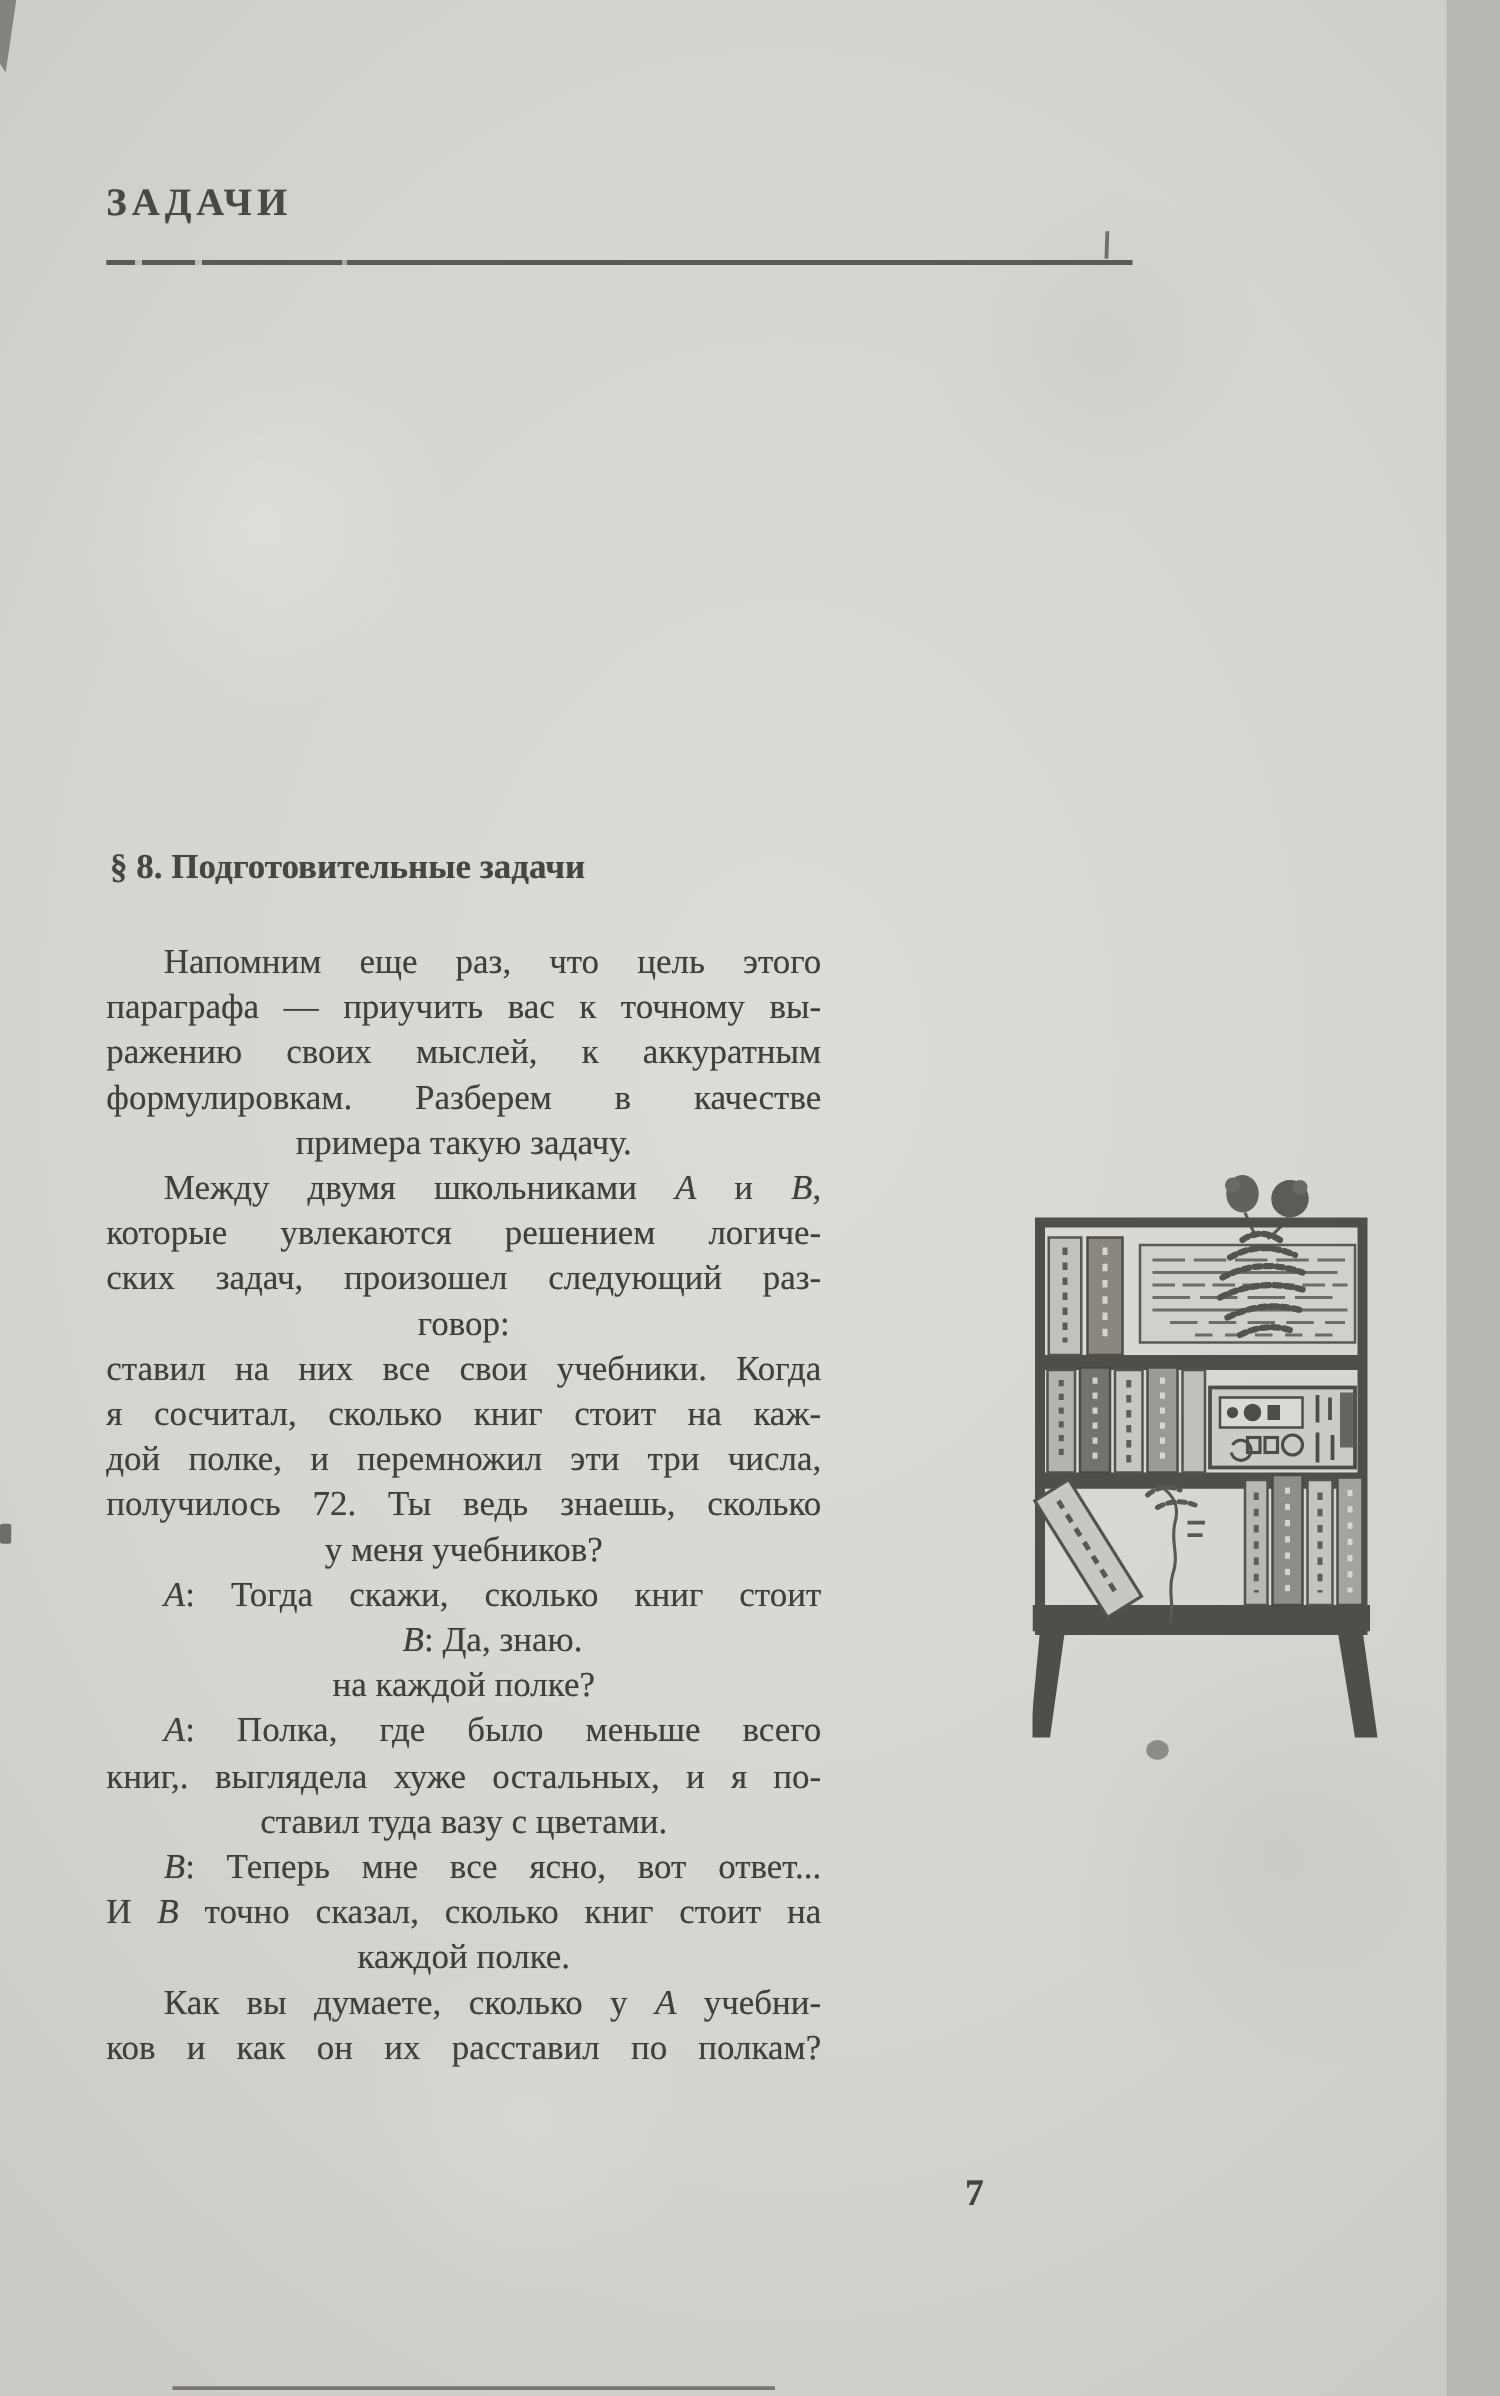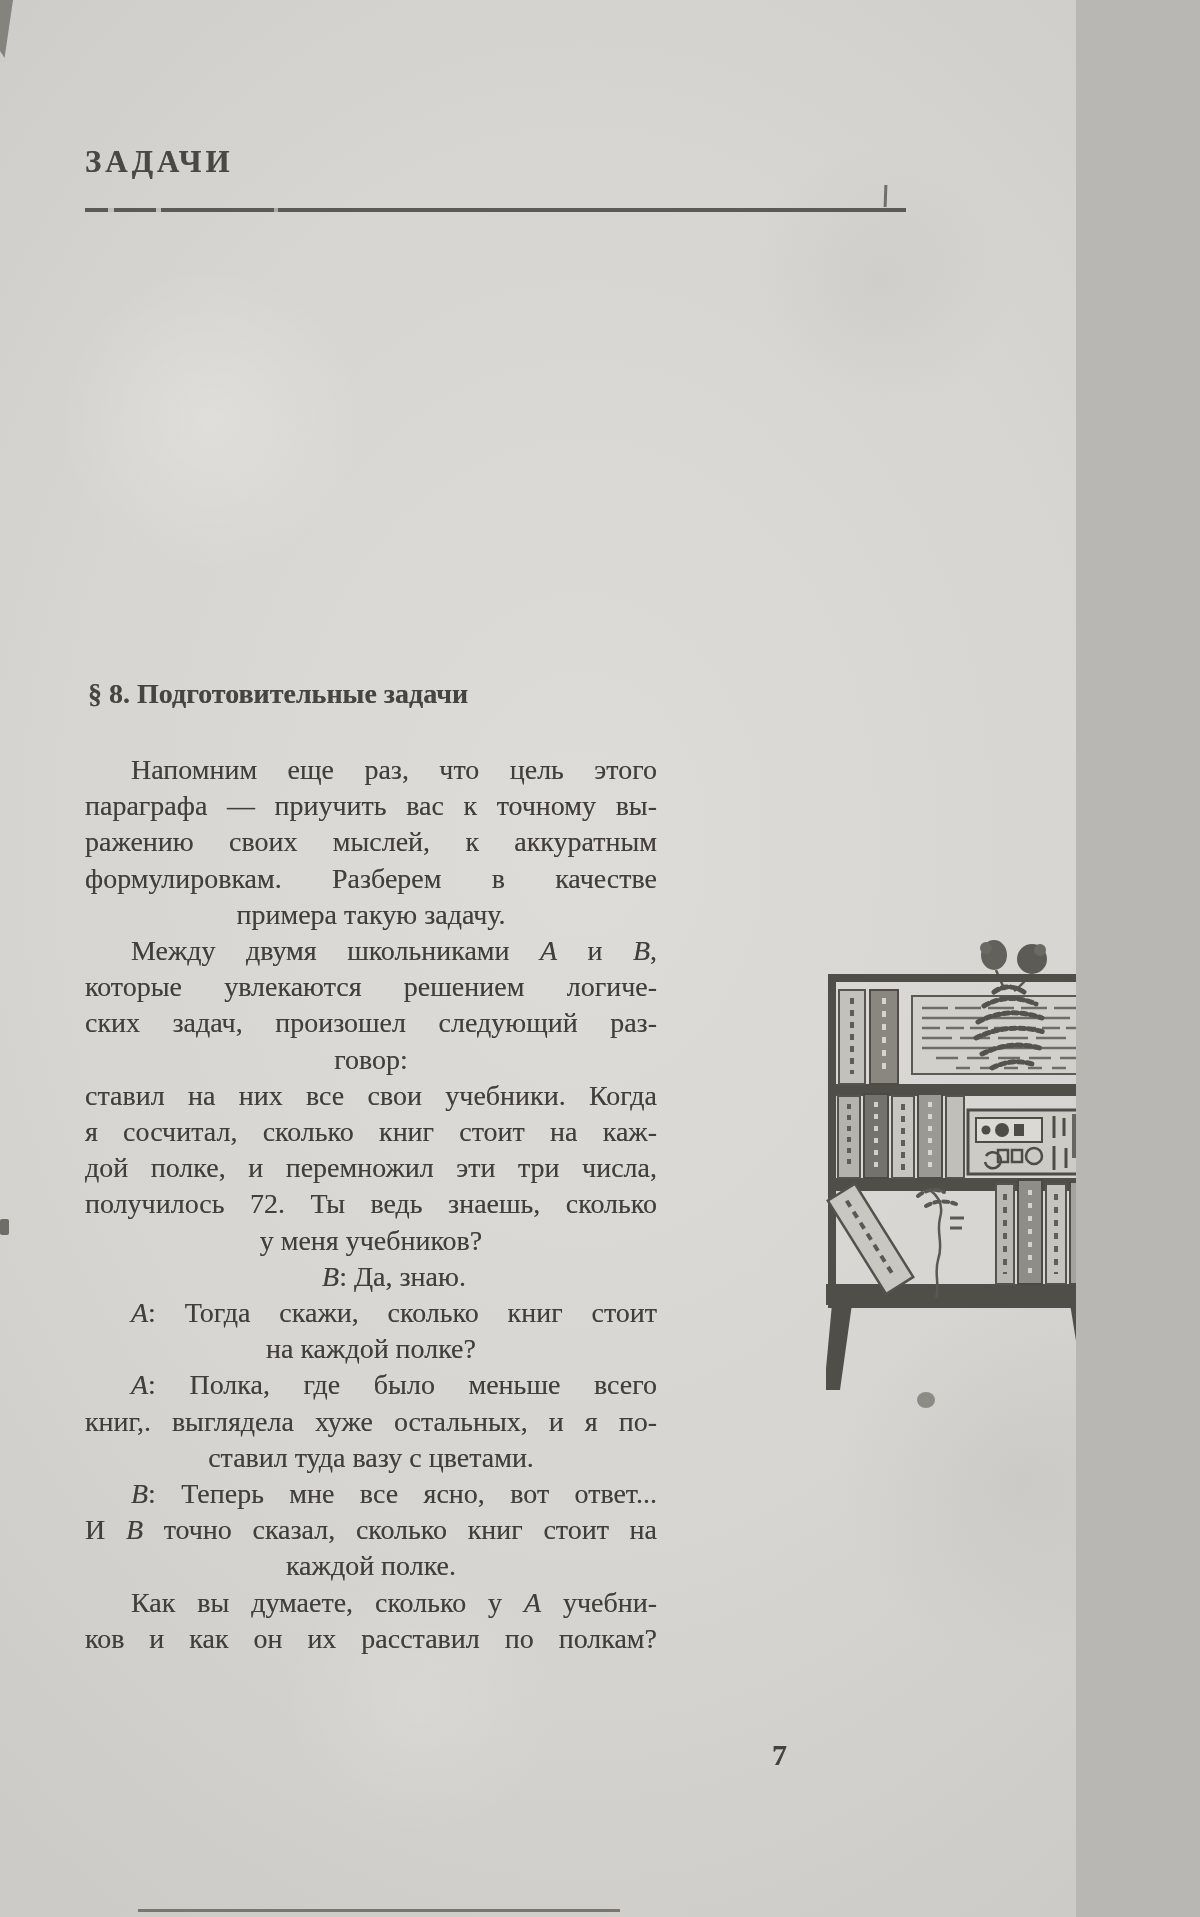--- a/index.html
+++ b/index.html
@@ -1,17 +1,17 @@
 <!DOCTYPE html>
 <html><head>
 <meta charset="utf-8">
 <style>
   html,body{margin:0;padding:0;background:#b8b7b4;}
   .page{
-    position:relative;width:1076px;height:1917px;overflow:hidden;
+    position:relative;width:1157px;height:1917px;overflow:hidden;
     font-family:"Liberation Serif","DejaVu Serif",serif;
     color:#44423e;
     background-color:#d5d4d0;
     background-image:
       radial-gradient(circle 220px at 210px 420px, rgba(255,255,255,.20), transparent 70%),
       radial-gradient(circle 190px at 880px 280px, rgba(110,108,104,.07), transparent 70%),
       radial-gradient(circle 260px at 1020px 1480px, rgba(110,108,104,.08), transparent 70%),
       radial-gradient(circle 200px at 420px 1700px, rgba(255,255,255,.12), transparent 70%),
       radial-gradient(ellipse 920px 1250px at 54% 44%, #dedcd8 0%, #d6d5d1 58%, #ccCbc7 100%);
   }
@@ -79,22 +79,22 @@
     <div class="ln">примера такую задачу.</div>
     <div class="ln ind j">Между двумя школьниками <i>А</i> и <i>В</i>,</div>
     <div class="ln j">которые увлекаются решением логиче-</div>
     <div class="ln j">ских задач, произошел следующий раз-</div>
     <div class="ln">говор:</div>
     <div class="ln j">ставил на них все свои учебники. Когда</div>
     <div class="ln j">я сосчитал, сколько книг стоит на каж-</div>
     <div class="ln j">дой полке, и перемножил эти три числа,</div>
     <div class="ln j">получилось 72. Ты ведь знаешь, сколько</div>
     <div class="ln">у меня учебников?</div>
+    <div class="ln ind j"><i>А</i>: Тогда скажи, сколько книг стоит</div>
     <div class="ln ind"><i>В</i>: Да, знаю.</div>
-    <div class="ln ind j"><i>А</i>: Тогда скажи, сколько книг стоит</div>
     <div class="ln">на каждой полке?</div>
     <div class="ln ind j"><i>А</i>: Полка, где было меньше всего</div>
     <div class="ln j">книг,. выглядела хуже остальных, и я по-</div>
     <div class="ln">ставил туда вазу с цветами.</div>
     <div class="ln ind j"><i>В</i>: Теперь мне все ясно, вот ответ...</div>
     <div class="ln j">И <i>В</i> точно сказал, сколько книг стоит на</div>
     <div class="ln">каждой полке.</div>
     <div class="ln ind j">Как вы думаете, сколько у <i>А</i> учебни-</div>
     <div class="ln j">ков и как он их расставил по полкам?</div>
   </div>

